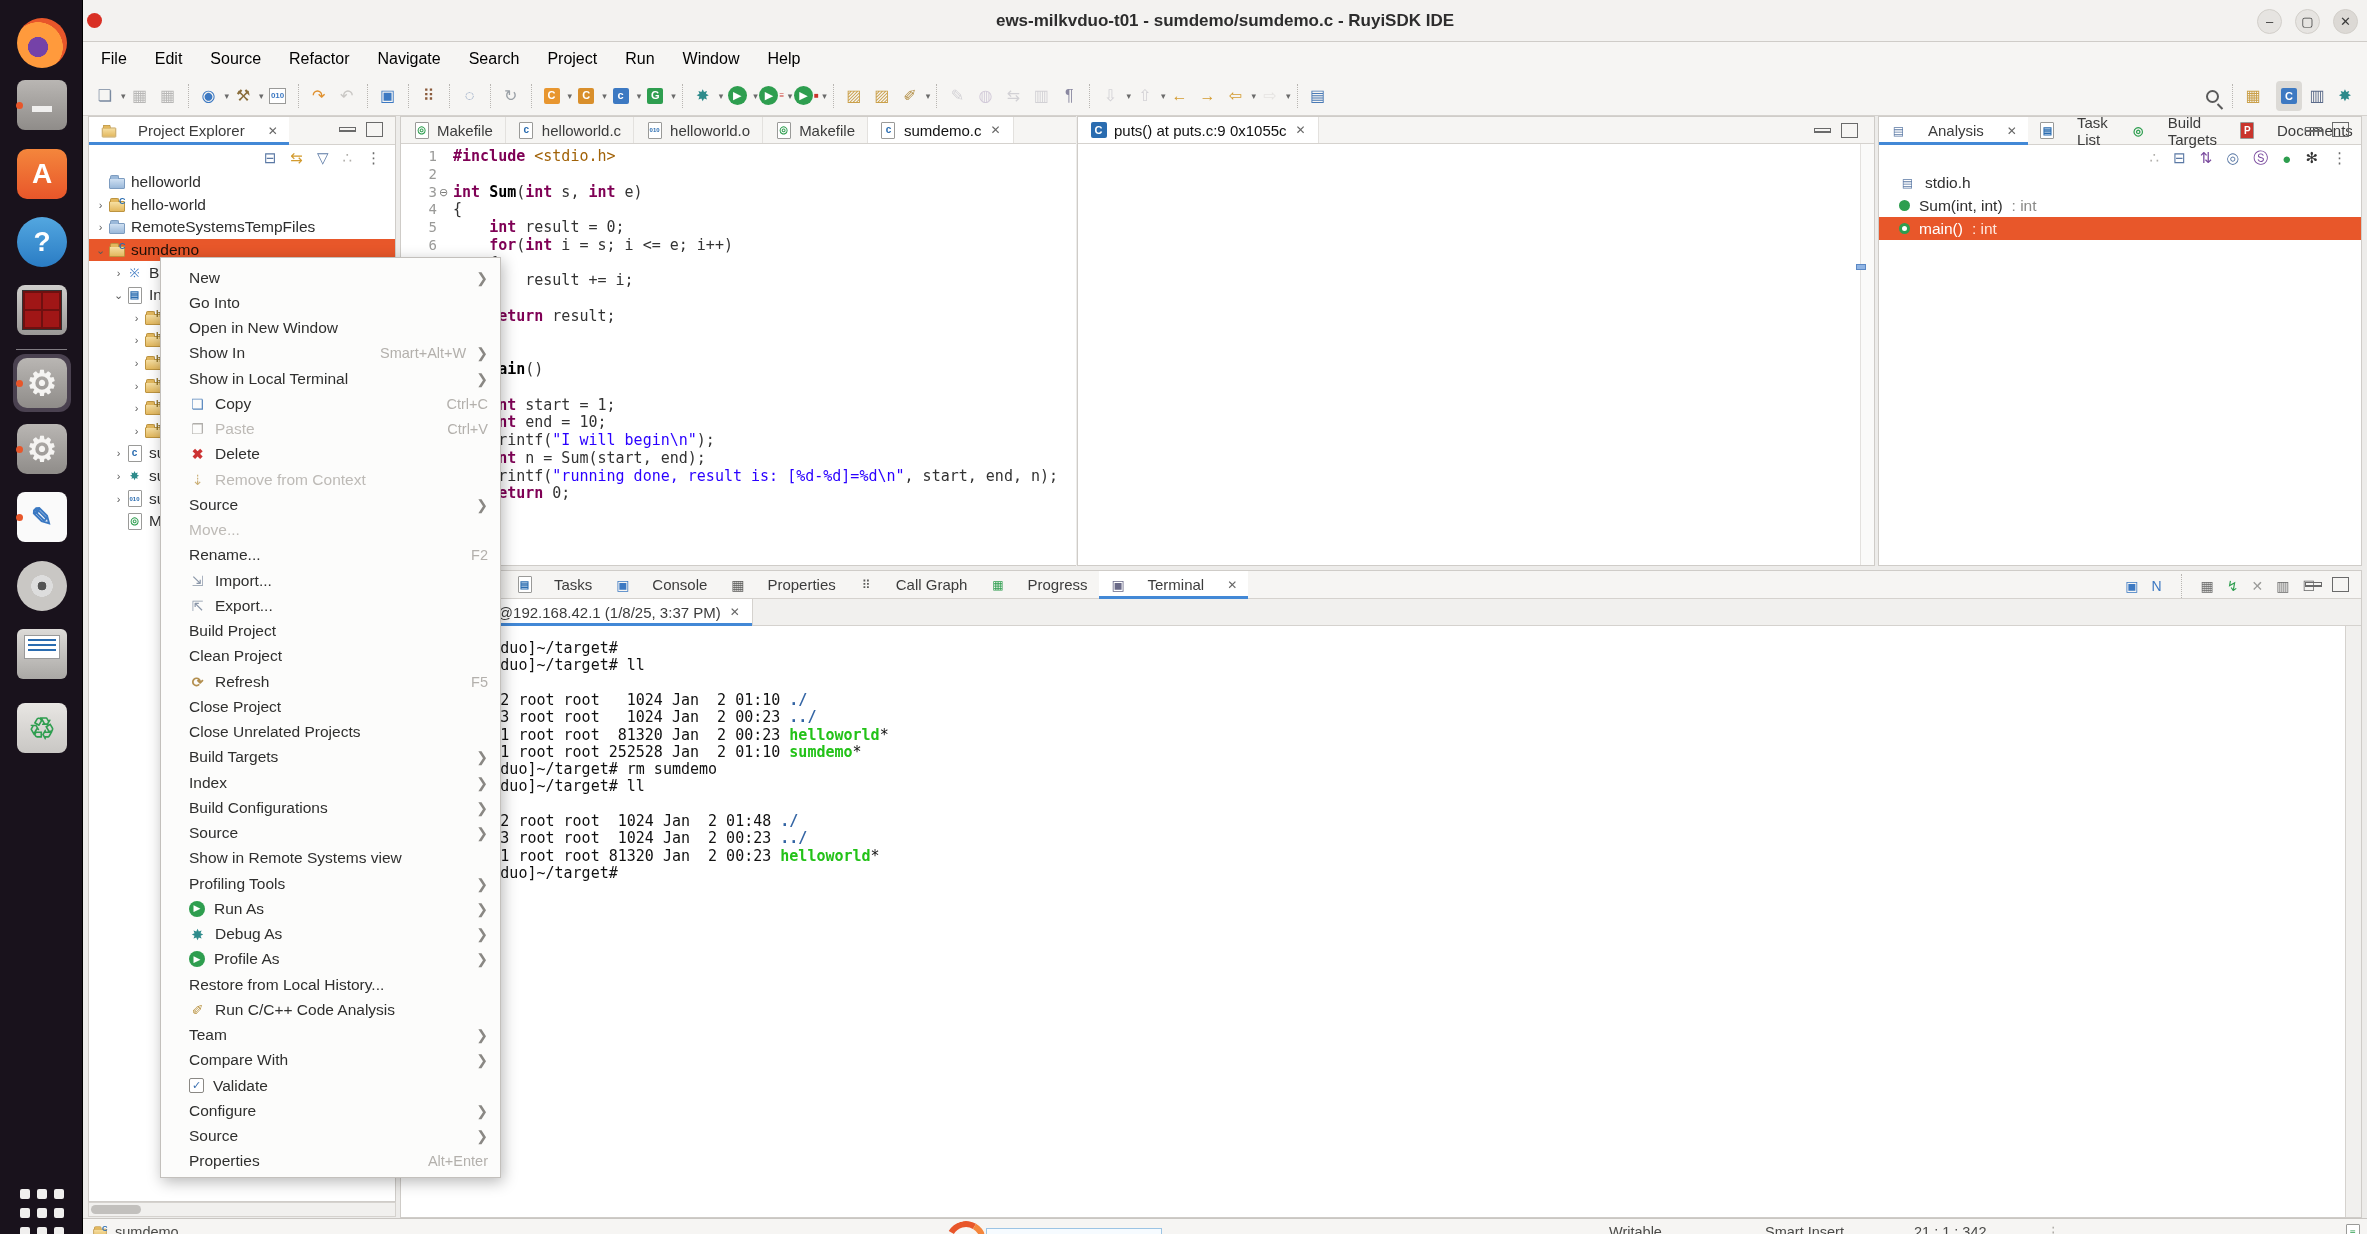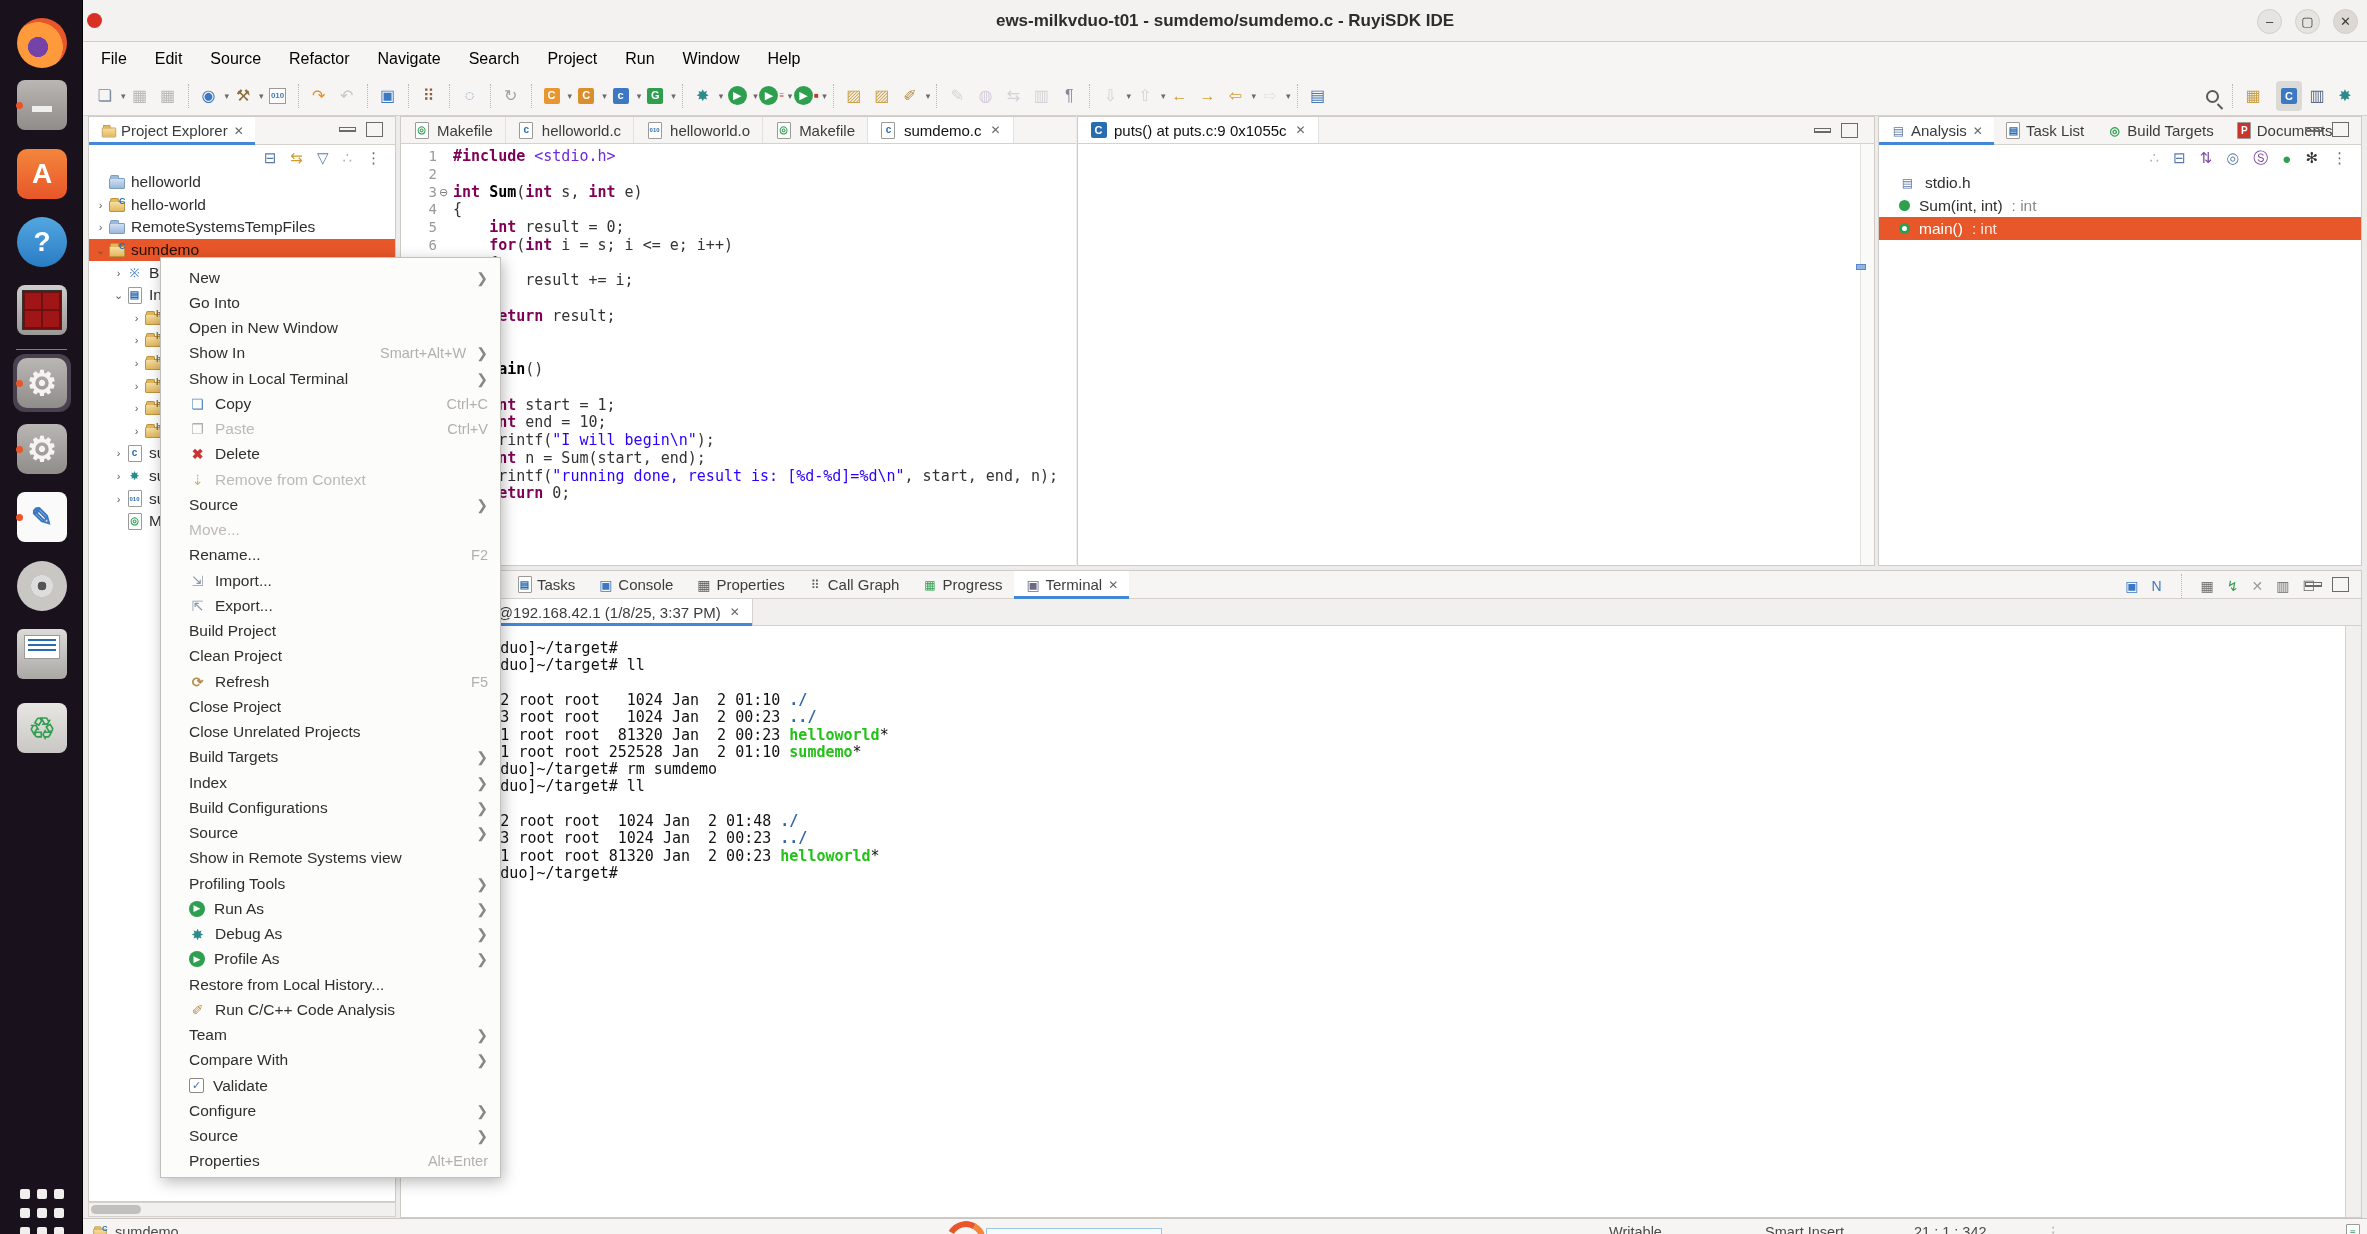--- a/index.html
+++ b/index.html
@@ -60,21 +60,21 @@
     color:#fff !important; font-size:11px; }
   #toolbar-right { position:absolute; right:8px; top:76px; height:40px; display:flex; align-items:center; z-index:2;}
   .magnifier { width:13px; height:13px; border:2px solid #5a5a5a; border-radius:50%; position:relative; }
   .magnifier::after { content:""; position:absolute; width:2px; height:7px; background:#5a5a5a; left:11px; top:11px; transform:rotate(-45deg); }
   .persp { height:30px; padding:0 5px; display:flex; align-items:center; border-radius:4px; margin:0 1px; font-size:15px; }
   .persp.active { background:#dcdad6; }
 
   
   .panel { background:#fff; border:1px solid #cfccc8; }
   .view-tabs { height:28px; background:#f6f5f3; border-bottom:1px solid #d5d2ce; display:flex; }
-  .vtab { display:flex; align-items:center; gap:4px; padding:0 11px; font-size:15px; color:#3c3c3c; position:relative; }
+  .vtab { display:flex; align-items:center; gap:21px; padding:0 11px; font-size:15px; color:#3c3c3c; position:relative; }
   .vtab.active { background:#fff; }
   .vtab.active::after { content:""; position:absolute; left:0; right:0; bottom:-1px; height:3px; background:#4288d6; }
   .vclose { font-size:12px; color:#666; margin-left:2px; }
   .minmax { position:absolute; top:5px; display:flex; gap:10px; }
   .mm { width:17px; height:15px; border:1px solid #6a6a6a; display:block; }
   .mm.min { height:5px; margin-top:5px; border-width:1px 1px 2px 1px;}
   .view-toolbar { height:26px; display:flex; align-items:center; justify-content:flex-end; gap:14px; padding-right:14px;
     background:#fff; font-size:15px; color:#6a6a6a; }
 
   
@@ -108,21 +108,21 @@
   .etabs { height:27px; background:#f6f5f3; border-bottom:1px solid #d5d2ce; display:flex; }
   .etab { display:flex; align-items:center; gap:7px; padding:0 12px; font-size:15px; color:#3c3c3c; border-right:1px solid #e3e1de; }
   .etab.active { background:#fff; color:#111; }
   #code-area { position:absolute; left:0; top:27px; right:0; bottom:0; background:#fff; overflow:hidden; }
   .code-line { position:absolute; height:17.75px; font-family:"DejaVu Sans Mono", monospace; font-size:15px; line-height:17.75px; white-space:pre; }
   .ln { position:absolute; left:0; width:36px; text-align:right; color:#9a9a98; font-family:"DejaVu Sans Mono", monospace; font-size:14px; line-height:17.75px; }
   .fm { position:absolute; left:38px; width:12px; color:#7a7a78; font-size:11px; line-height:17.75px; }
   .ct { position:absolute; left:52px; }
   .k { color:#7f0055; font-weight:bold; }
   .s { color:#2a00ff; }
-  .h { color:#6d28d9; }
+  .h { color:#a16207; }
   .f { font-weight:bold; color:#000; }
   #caret { left:499px; top:499px; width:2px; height:17px; background:#2a5db0; z-index:3;}
   #ovr-mark { left:1856px; top:264px; width:10px; height:6px; background:#8fb4e4; border:1px solid #5b88c4; z-index:3;}
   .ovr-ruler { position:absolute; right:0; top:27px; bottom:0; width:14px; background:#fafaf9; border-left:1px solid #e3e1de; }
 
   
   #outline { left:1878px; top:116px; width:484px; height:450px; }
   .o-row { height:23px; display:flex; align-items:center; gap:9px; padding-left:20px; font-size:15.5px; color:#2e2e2e; }
   .o-row .sfx { color:#8a8a88; }
   .o-row.sel { background:#e8572a; color:#fff; }

